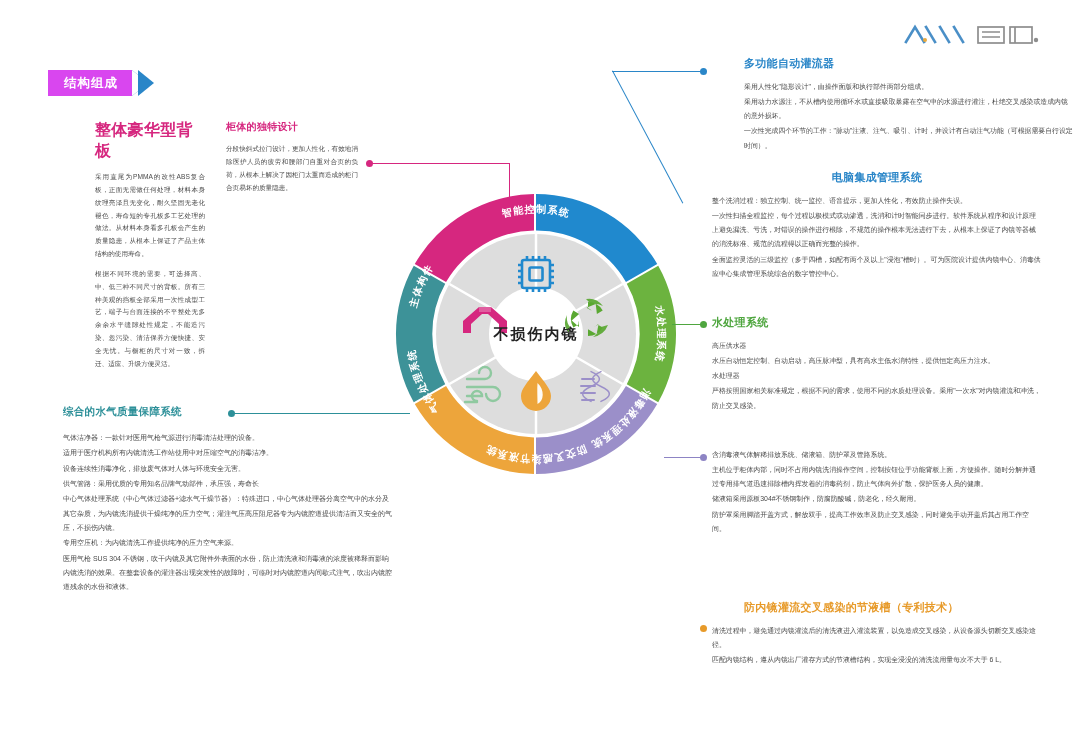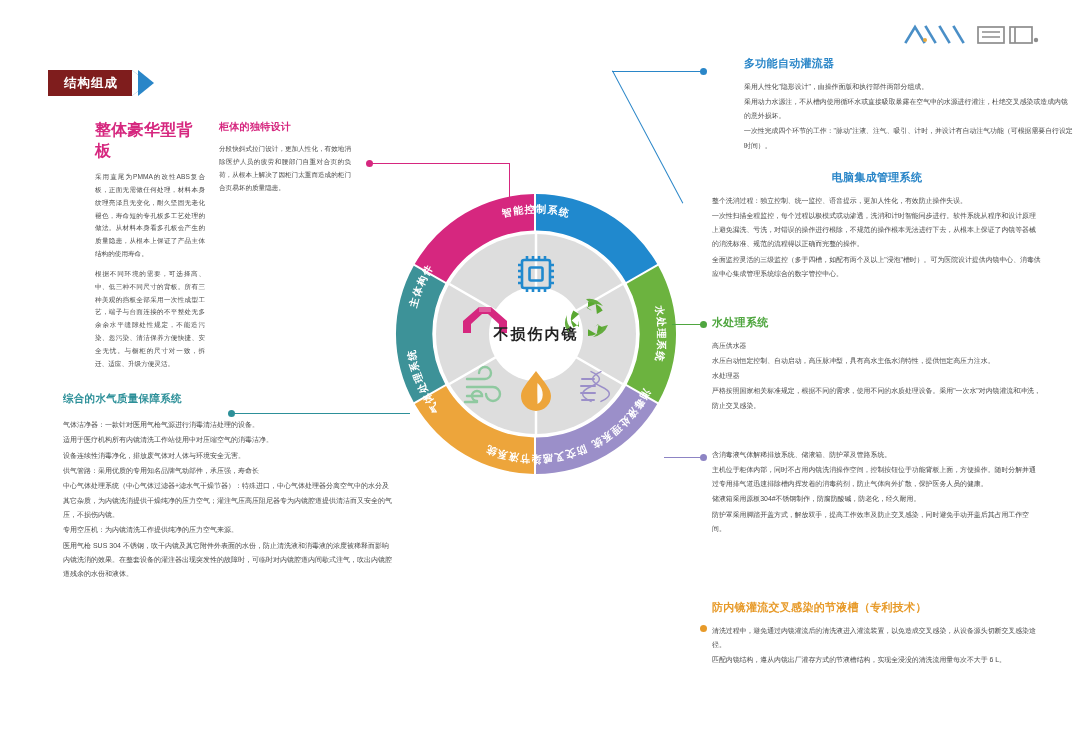--- a/index.html
+++ b/index.html
@@ -12,21 +12,21 @@
     overflow:hidden;
   }
   .page{position:relative;width:1080px;height:737px;}
 
   
   .logo{position:absolute;right:28px;top:18px;width:150px;height:34px;}
 
   
   .tag-wrap{position:absolute;left:48px;top:70px;height:26px;display:flex;align-items:center;}
   .tag-body{
-    background:#7f1d1d;color:#fff;font-size:12.5px;letter-spacing:1px;
+    background:#d946ef;color:#fff;font-size:12.5px;letter-spacing:1px;
     height:26px;line-height:26px;padding:0 14px 0 16px;
     font-weight:bold;
   }
   .tag-chev{
     width:0;height:0;border-top:13px solid transparent;border-bottom:13px solid transparent;
     border-left:16px solid #2a86c8;
   }
   .tag-chev2{
     width:0;height:0;border-top:13px solid transparent;border-bottom:13px solid transparent;
     border-left:16px solid #ffffff;margin-left:-16px;
@@ -44,48 +44,48 @@
   .blk-title{font-weight:bold;letter-spacing:.3px;}
   .blk-body{font-size:7.2px;line-height:2.0;color:#4a4a4a;}
   .blk-body p{margin:0 0 1px 0;}
 
   
   #blk-backplate{position:absolute;left:95px;top:120px;width:110px;}
   #blk-backplate .blk-title{color:#d6277f;font-size:16px;margin-bottom:9px;}
   #blk-backplate .blk-body{font-size:6.6px;line-height:1.95;text-align:justify;}
 
   
-  #blk-cabinet{position:absolute;left:219px;top:120px;width:132px;}
+  #blk-cabinet{position:absolute;left:226px;top:120px;width:132px;}
   #blk-cabinet .blk-title{color:#d6277f;font-size:10px;margin-bottom:9px;}
   #blk-cabinet .blk-body{font-size:6.6px;line-height:1.95;text-align:justify;}
 
   
   .conn-dot{width:7px;height:7px;border-radius:50%;position:absolute;}
   .conn-line{position:absolute;height:1px;}
 
   
-  #blk-airwater{position:absolute;left:63px;top:392px;width:330px;}
+  #blk-airwater{position:absolute;left:63px;top:405px;width:330px;}
   #blk-airwater .blk-title{color:#2d9099;font-size:10.5px;margin-bottom:12px;}
   #blk-airwater .blk-body{font-size:7px;line-height:2.05;}
 
   
   .right-col{position:absolute;left:712px;width:330px;}
   .right-col .blk-title{font-size:11px;margin:0 0 9px 0;}
   .right-col .blk-body{font-size:6.9px;line-height:2.05;}
 
   #blk-perfusor{top:56px;margin-left:32px;}
   #blk-perfusor .blk-title{color:#2a86c8;}
   #blk-computer{top:170px;}
   #blk-computer .blk-title{color:#2a86c8;text-align:center;}
   #blk-water{top:315px;}
   #blk-water .blk-title{color:#4fa63f;}
   #blk-disinfect{top:448px;}
   #blk-disinfect .blk-title{color:#8d84c4;}
   #blk-trough{top:600px;}
-  #blk-trough .blk-title{color:#e79a29;}
+  #blk-trough .blk-title{color:#e79a29;margin-left:32px;}
 
   
   .wheel{position:absolute;left:393px;top:191px;width:286px;height:286px;}
   .wheel svg{display:block;}
   .ring-label{
     font-size:10px;font-weight:bold;fill:#ffffff;
     font-family:"Liberation Sans","DejaVu Sans",sans-serif;
     letter-spacing:1.2px;
   }
   .center-label{

